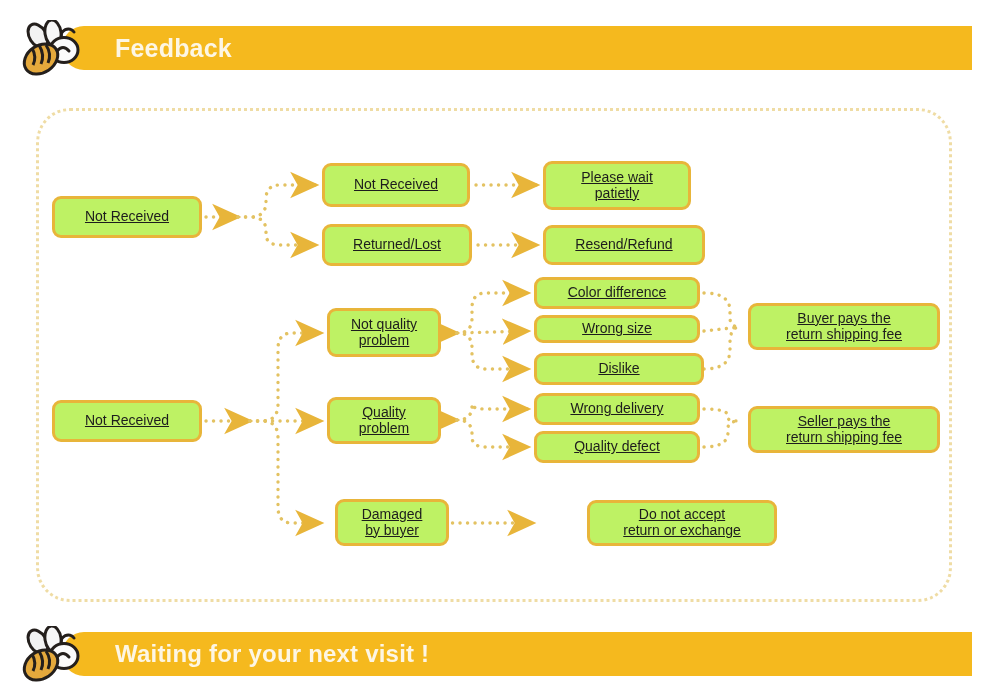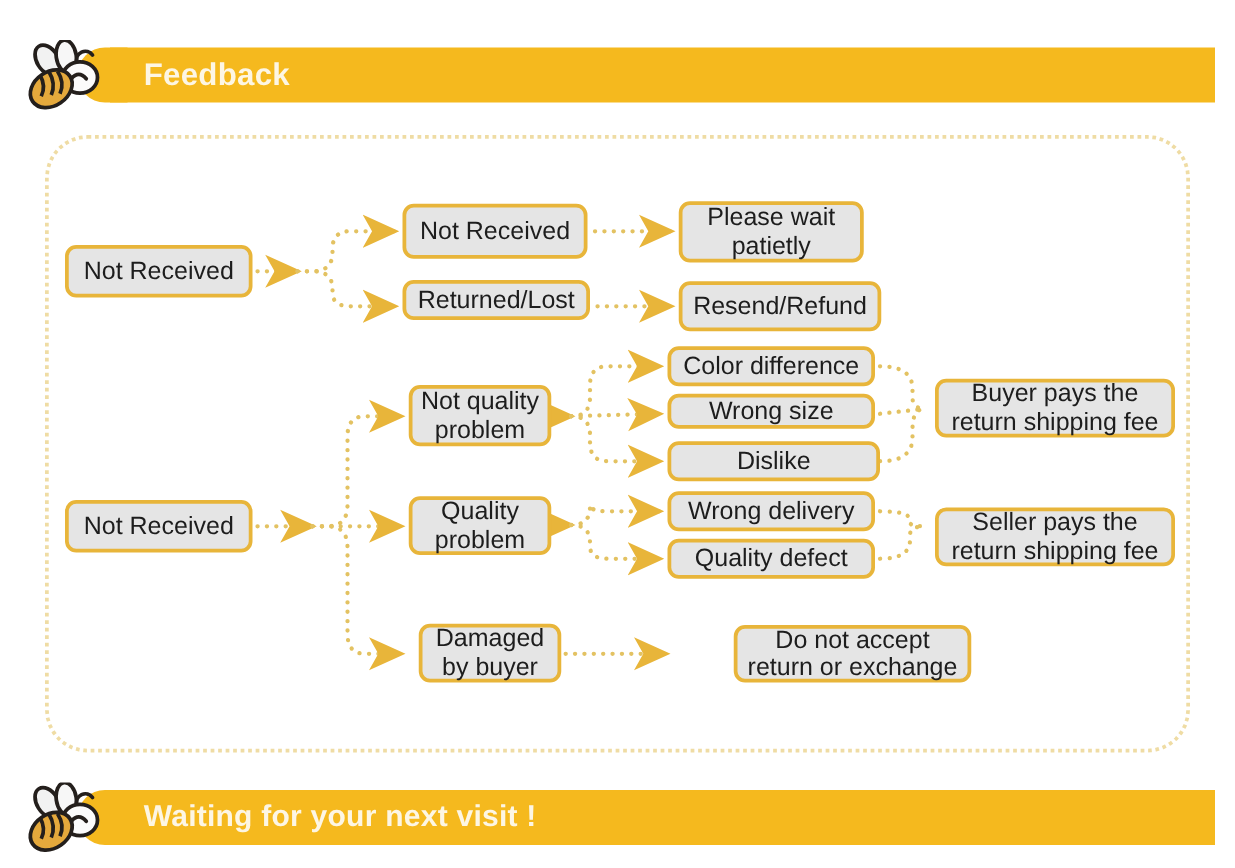--- a/index.html
+++ b/index.html
@@ -45,21 +45,21 @@
     left: 115px;
     top: 0;
     height: 44px;
     line-height: 44px;
     font-size: 25px;
     font-weight: bold;
     color: #fdf6e4;
     letter-spacing: 0.2px;
     white-space: nowrap;
   }
-  #header-banner { top: 38px; text-align: right; }
+  #header-banner { top: 26px; text-align: right; }
   #footer-banner { top: 632px; }
   #footer-banner .banner-title { font-size: 24px; }
 
   
   .bee {
     position: absolute;
     left: 12px;
     top: -6px;
     width: 80px;
     height: 62px;
@@ -84,32 +84,33 @@
     top: 0;
     width: 988px;
     height: 694px;
     pointer-events: none;
   }
 
   
   .node {
     position: absolute;
     box-sizing: border-box;
-    background: #e5e5e5;
+    background: #bef264;
     border: 3px solid #e8b53a;
     border-radius: 9px;
     color: #1d1d1d;
-    font-size: 20px;
+    font-size: 14px;
     line-height: 1.12;
     text-align: center;
     display: flex;
     align-items: center;
     justify-content: center;
     padding: 2px 6px;
     white-space: pre-line;
+    text-decoration: underline;
   }
 </style>
 </head>
 <body>
 
 <div class="banner" id="header-banner">
   <div class="banner-bar"></div>
   <div class="banner-nub"></div>
   <svg class="bee" viewBox="0 0 80 62">
     <g stroke="#241f1c" stroke-width="3" fill="none" stroke-linejoin="round">
@@ -166,21 +167,21 @@
     <path d="M704 331 L740 327"></path>
     <path d="M704 369 Q730 369 730 350 L730 343 Q730 327 740 327"></path>
     <path d="M704 409 Q728 409 728 416 L728 418 Q728 421 740 421"></path>
     <path d="M704 447 Q728 447 728 432 L728 428 Q728 421 740 421"></path>
   </g>
 </svg>
 
 <div id="node-layer">
     <div class="node" style="left: 52px; top: 196px; width: 150px; height: 42px;">Not Received</div>
     <div class="node" style="left: 322px; top: 163px; width: 148px; height: 44px;">Not Received</div>
-    <div class="node" style="left: 322px; top: 224px; width: 150px; height: 32px;">Returned/Lost</div>
+    <div class="node" style="left: 322px; top: 224px; width: 150px; height: 42px;">Returned/Lost</div>
     <div class="node" style="left: 543px; top: 161px; width: 148px; height: 49px;">Please wait
 patietly</div>
     <div class="node" style="left: 543px; top: 225px; width: 162px; height: 40px;">Resend/Refund</div>
     <div class="node" style="left: 52px; top: 400px; width: 150px; height: 42px;">Not Received</div>
     <div class="node" style="left: 327px; top: 308px; width: 114px; height: 49px;">Not quality
 problem</div>
     <div class="node" style="left: 327px; top: 397px; width: 114px; height: 47px;">Quality
 problem</div>
     <div class="node" style="left: 335px; top: 499px; width: 114px; height: 47px;">Damaged
 by buyer</div>

